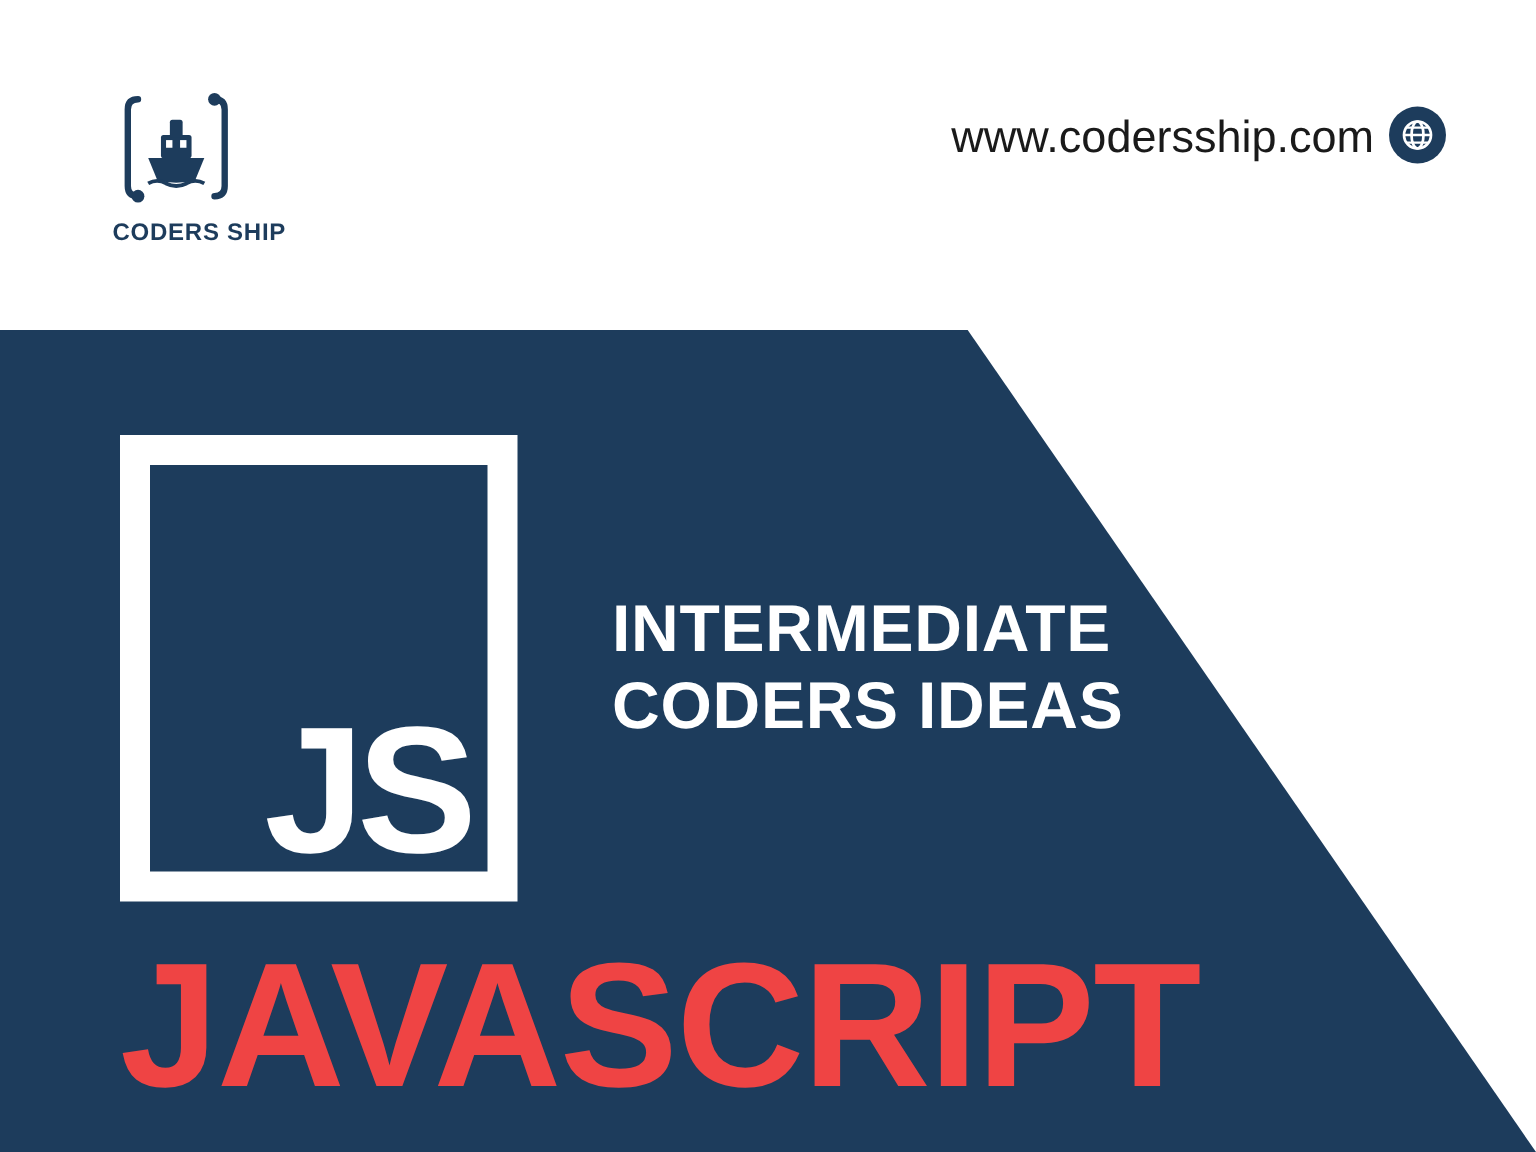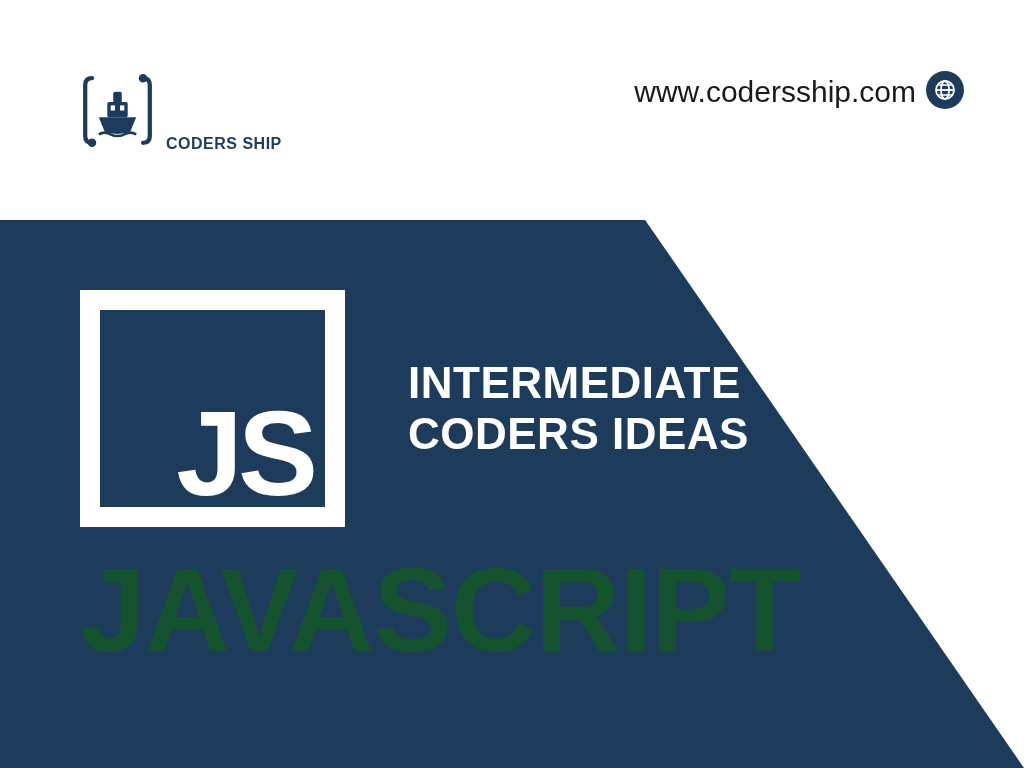--- a/index.html
+++ b/index.html
@@ -21,22 +21,22 @@
       left: 0;
       width: 100%;
       height: 220px;
       display: flex;
       justify-content: space-between;
       align-items: center;
       padding: 0 60px 0 75px;
     }
     .logo-container {
       display: flex;
-      flex-direction: row;
-      align-items: flex-end;
+      flex-direction: column;
+      align-items: flex-start;
       gap: 6px;
     }
     .logo-icon {
       width: 85px;
       height: 85px;
       position: relative;
     }
     .logo-text {
       font-size: 16px;
       font-weight: bold;
@@ -80,21 +80,21 @@
       height: 548px;
       padding: 70px 0 0 80px;
     }
     .top-row {
       display: flex;
       align-items: center;
       gap: 40px;
     }
     .js-box {
       width: 265px;
-      height: 237px;
+      height: 311px;
       border: 20px solid #ffffff;
       position: relative;
     }
     .js-text {
       position: absolute;
       bottom: 6px;
       right: 12px;
       font-size: 120px;
       font-weight: 900;
       color: #ffffff;
@@ -103,21 +103,21 @@
     }
     .subtitle {
       color: #ffffff;
       font-size: 44px;
       font-weight: 800;
       line-height: 1.15;
       letter-spacing: 0.5px;
       margin-left: 23px;
     }
     .main-title {
-      color: #14532d;
+      color: #ef4444;
       font-size: 118px;
       font-weight: 800;
       letter-spacing: -1px;
       margin-top: 24px;
       line-height: 1;
     }
   </style>
 </head>
 <body>
 

